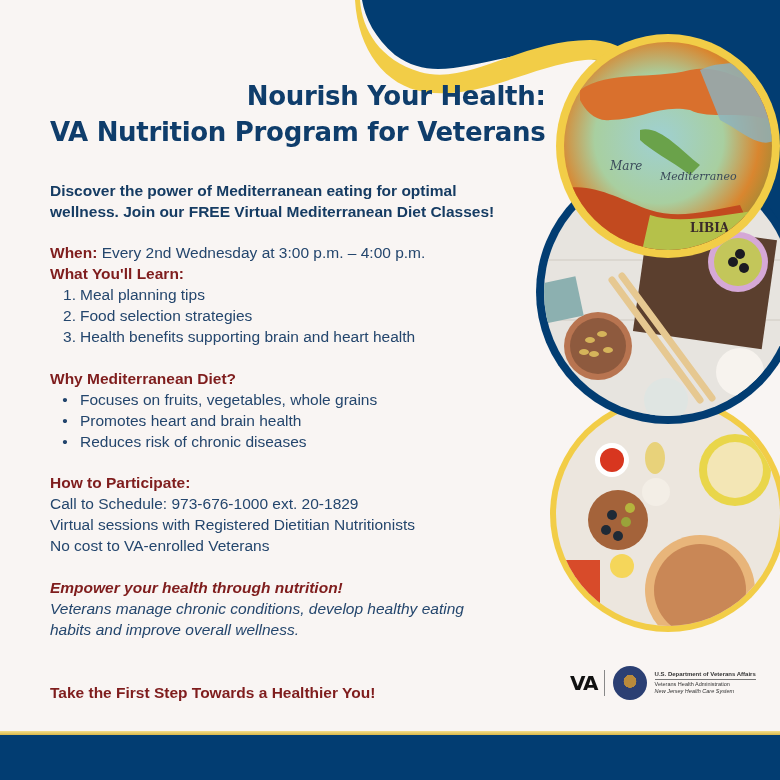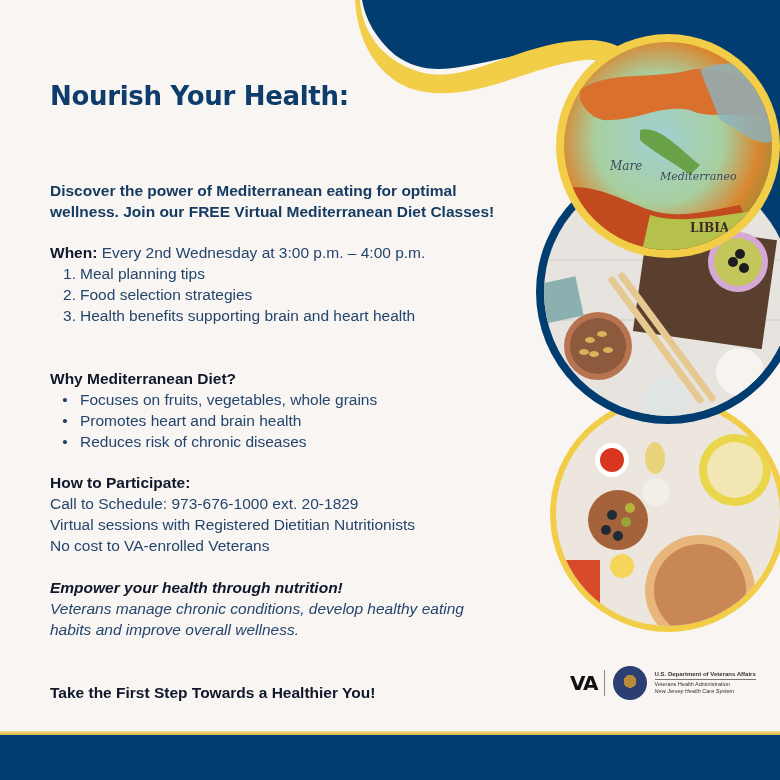--- a/index.html
+++ b/index.html
@@ -1,21 +1,21 @@
 <!DOCTYPE html>
 <html><head>
 <meta charset="utf-8">
 <style>
   html, body { margin:0; padding:0; }
   body { width:780px; height:780px; overflow:hidden; background:#f9f5f3; position:relative; font-family:"Liberation Sans", sans-serif; color:#12385f; }
   .bg-svg { position:absolute; left:0; top:0; width:780px; height:780px; }
   .title { position:absolute; left:50px; top:78px; font-family:"DejaVu Sans", sans-serif; font-weight:bold; font-size:26px; line-height:36px; color:#0f3d6b; letter-spacing:-0.3px; white-space:nowrap;text-align:right; }
   .intro { position:absolute; left:50px; top:180px; font-weight:bold; font-size:15.5px; line-height:21px; color:#163c63; width:470px; }
   .block { position:absolute; left:50px; font-size:15.5px; line-height:21px; color:#24466d; }
-  .block b { color:#0f172a;margin-top:42px; }
+  .block b { color:#7f1d1d;margin-top:42px; }
   .list { margin:0; padding:0; list-style:none; }
   .list li { display:flex; }
   .list .num { width:26px; text-align:right; padding-right:4px; flex:none; }
   .list .dot { width:26px; text-align:center; padding-left:2px; flex:none; padding-right:2px; }
   .logo { position:absolute; left:570px; top:664px; height:38px; display:flex; align-items:center; }
   .logo .va { font-family:"DejaVu Sans", sans-serif; font-weight:bold; font-size:20px; color:#111; letter-spacing:-1px;text-align:right; }
   .logo .sep { width:1px; height:26px; background:#888; margin:0 8px 0 6px; }
   .logo .seal { width:34px; height:34px; border-radius:50%; background:radial-gradient(circle at 50% 45%, #b98a3b 0 25%, #2b3f73 26% 78%, #c9b07a 79% 86%, #1f2f5a 87%); }
   .logo .txt { margin-left:8px; font-size:5.5px; line-height:7px; color:#333; }
   .logo .txt .l1 { font-weight:bold; font-size:6px; border-bottom:1px solid #777; padding-bottom:1px; margin-bottom:1px; }
@@ -107,26 +107,28 @@
     <path d="M650 215 C680 225 720 215 760 210 L770 260 L640 260 Z" fill="#b5c14a"></path>
     <path d="M700 70 C720 60 750 62 775 70 L775 140 C760 150 740 130 720 120 Z" fill="#8bb3c0" opacity="0.8"></path>
     <text x="610" y="170" font-family="DejaVu Serif, serif" font-size="12" fill="#3a4a5a" font-style="italic">Mare</text>
     <text x="660" y="180" font-family="DejaVu Serif, serif" font-size="11" fill="#3a4a5a" font-style="italic">Mediterraneo</text>
     <text x="690" y="232" font-family="DejaVu Serif, serif" font-size="12" fill="#3a2a2a" font-weight="bold">LIBIA</text>
   </g>
 </svg>
 
 <div class="title">
   <div>Nourish Your Health:</div>
+  <div>VA Nutrition Program for Veterans</div>
 </div>
 
 <div class="intro">Discover the power of Mediterranean eating for optimal wellness. Join our FREE Virtual Mediterranean Diet Classes!</div>
 
 <div class="block" style="top:242px;">
   <div><b>When:</b><span> Every 2nd Wednesday at 3:00 p.m. – 4:00 p.m.</span></div>
+  <div><b>What You'll Learn:</b></div>
   <ul class="list">
     <li>
         <span class="num">1.</span>
         <span>Meal planning tips</span>
       </li>
     <li>
         <span class="num">2.</span>
         <span>Food selection strategies</span>
       </li>
     <li>

